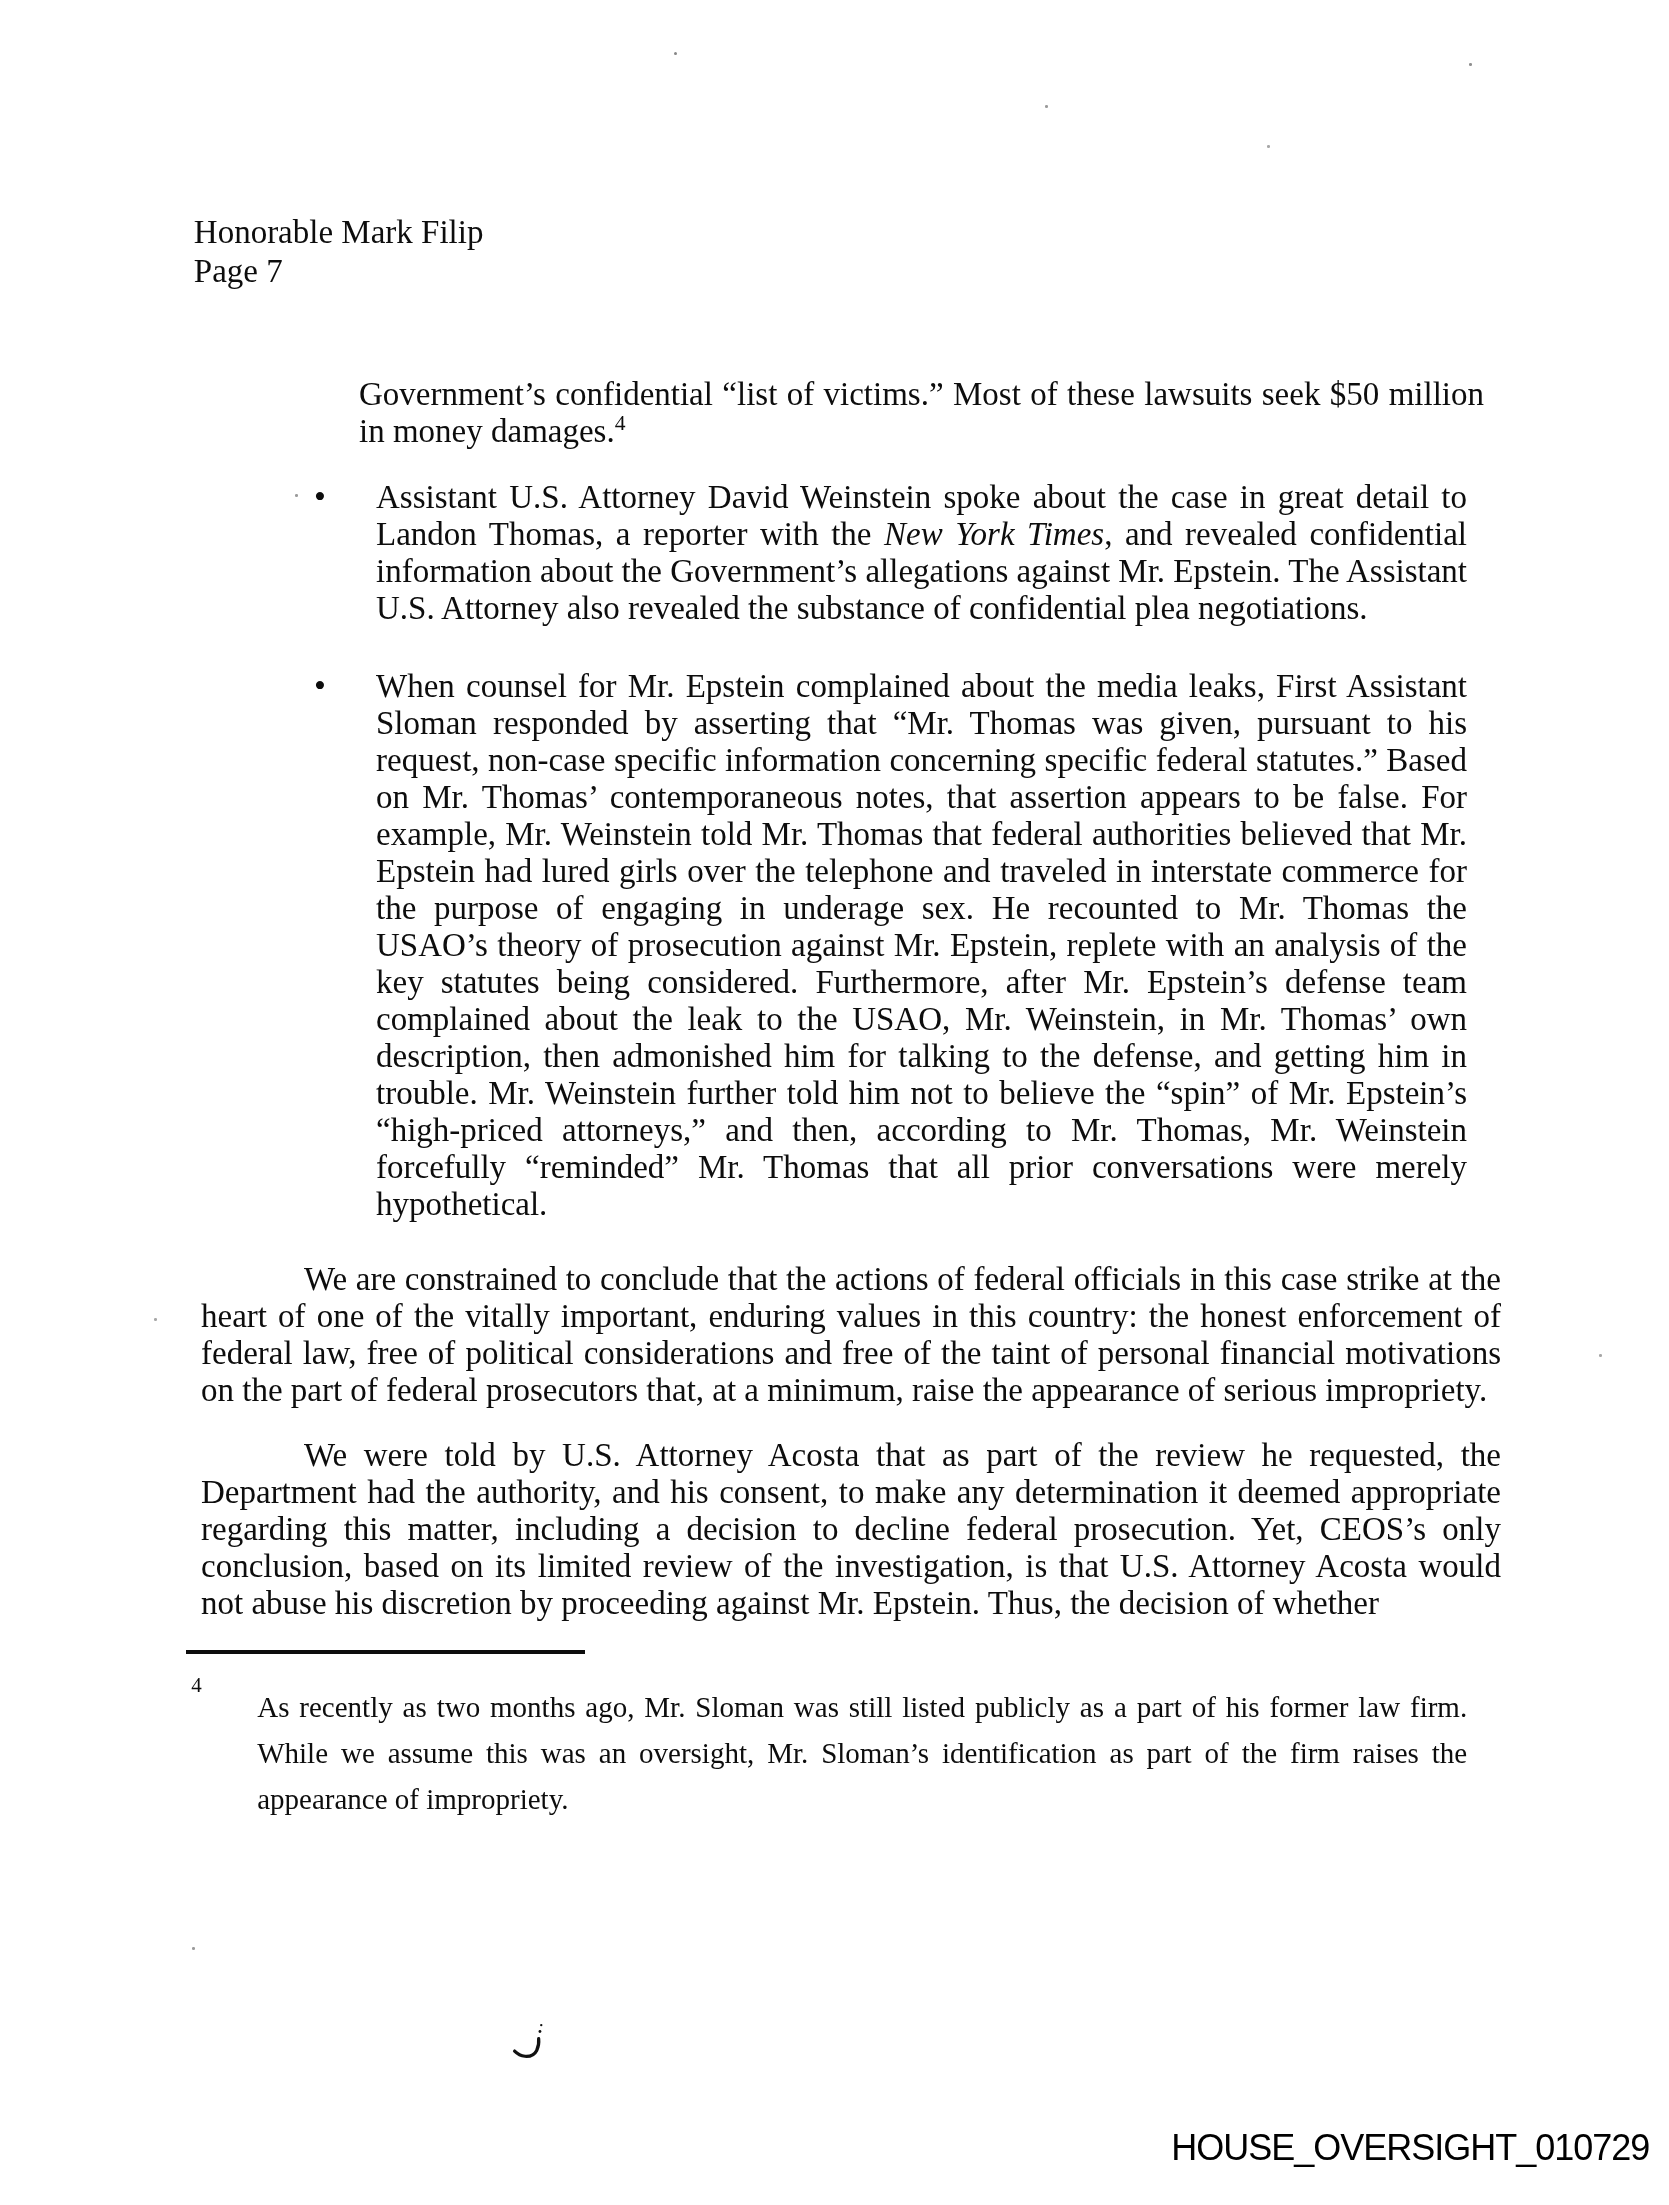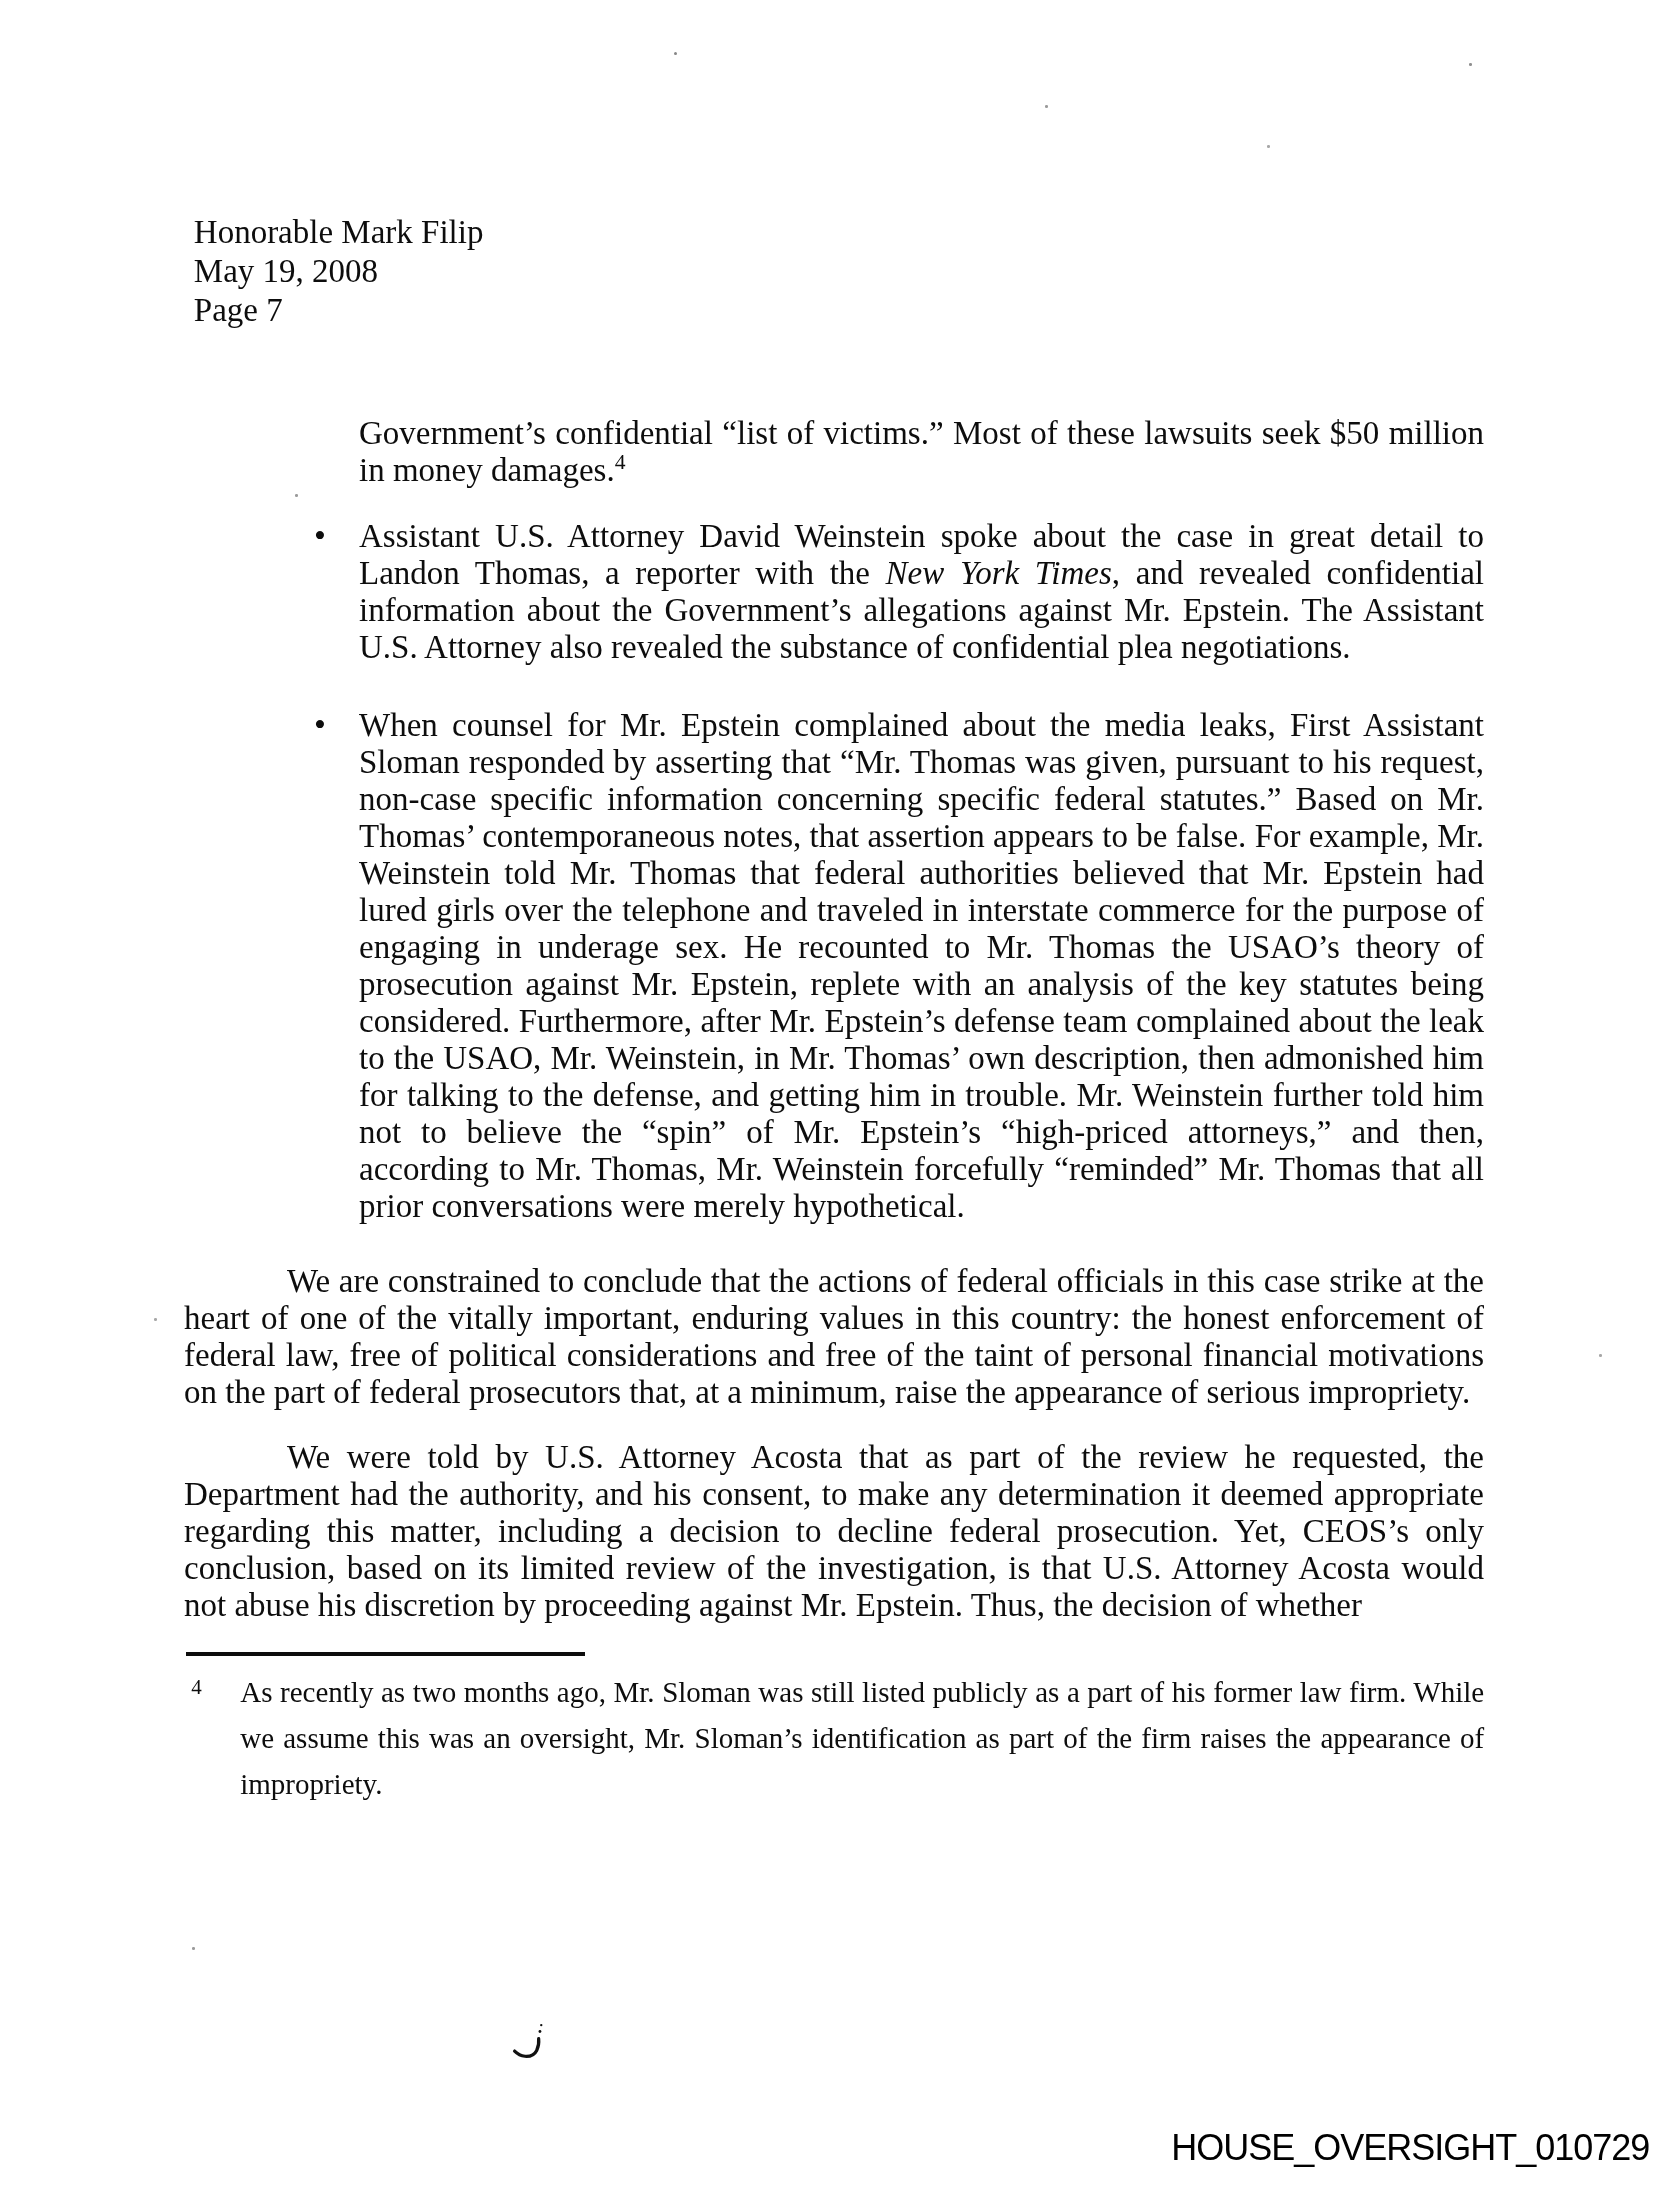--- a/index.html
+++ b/index.html
@@ -25,21 +25,21 @@
   }
   .cont-para{
     margin:85px 0 0 175px;
     width:1125px;
   }
   .body-text{
     font-size:33px;
     line-height:37px;
     text-align:justify;
   }
-  p{margin:0;}
+  p{margin:17px;}
   .bullet{
     position:relative;
     margin-left:175px;
     width:1125px;
   }
   .bullet-1{margin-top:29px;}
   .bullet-2{margin-top:41px;}
   .bullet-dot{
     position:absolute;
     left:-45px;top:-1.3px;
@@ -100,21 +100,20 @@
 </style>
 </head>
 <body>
 
 <div class="page">
 
   <div class="content">
 
     <header class="letter-header">
       <div>Honorable Mark Filip</div>
-      <div>May 19, 2008</div>
       <div>Page 7</div>
     </header>
 
     <p class="cont-para body-text"><span>Government’s confidential “list of victims.”  Most of these lawsuits seek $50 million in money damages.</span><sup class="fn-ref">4</sup></p>
 
     <div class="bullet bullet-1">
       <span class="bullet-dot">•</span>
       <p class="body-text"><span>Assistant U.S. Attorney David Weinstein spoke about the case in great detail to Landon Thomas, a reporter with the </span><em>New York Times</em><span>, and revealed confidential information about the Government’s allegations against Mr. Epstein.  The Assistant U.S. Attorney also revealed the substance of confidential plea negotiations.</span></p>
     </div>
 

